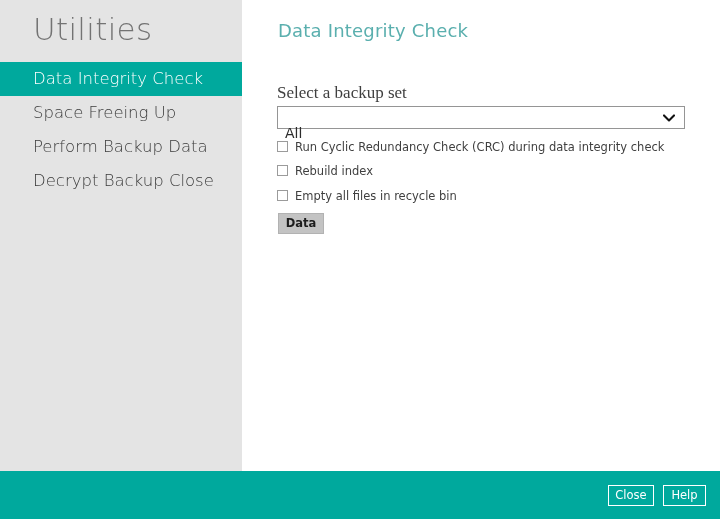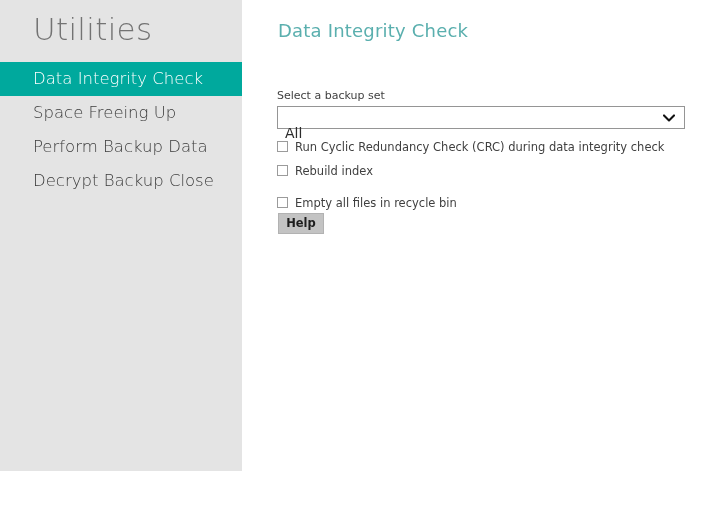--- a/index.html
+++ b/index.html
@@ -93,24 +93,25 @@
     width: 408px;
     font-size: 11.5px;
     line-height: 14px;
     color: #3f3f3f;
     text-align: justify;
     text-justify: inter-word;
   }
   .field-label {
     position: absolute;
     left: 35px;
-    top: 89px;
-    font-size: 11px;
+    top: 83px;
+    font-size: 17px;
     color: #3f3f3f;
     white-space: nowrap;
+    font-family: Liberation Serif, serif;
   }
   .select-wrap {
     position: absolute;
     left: 35px;
     top: 106px;
     width: 408px;
     height: 23px;
     box-sizing: border-box;
     border: 1px solid #959595;
     background: #ffffff;
@@ -138,21 +139,21 @@
   .check-row {
     position: absolute;
     left: 35px;
     height: 14px;
     line-height: 14px;
     white-space: nowrap;
     cursor: pointer;
   }
   .check-row.r0 { top: 139px; }
   .check-row.r1 { top: 163px; }
-  .check-row.r2 { top: 195px; }
+  .check-row.r2 { top: 188px; }
   .cbox {
     display: inline-block;
     vertical-align: middle;
     width: 11px;
     height: 11px;
     border: 1px solid #9b9b9b;
     background: #ffffff;
     box-sizing: border-box;
     margin-right: 7px;
   }
@@ -256,17 +257,21 @@
     </div>
 
     <div class="check-row r1">
       <span class="cbox"></span><span class="check-label">Rebuild index</span>
     </div>
 
     <div class="check-row r2">
       <span class="cbox"></span><span class="check-label">Empty all files in recycle bin</span>
     </div>
 
-    <button class="start-button">Help</button>
+    <button class="start-button">Data</button>
   </div>
 
+  <div class="footer">
+    <button class="footer-btn close">Close</button>
+    <button class="footer-btn help">Help</button>
+  </div>
 
 </div>
 
 </body></html>

